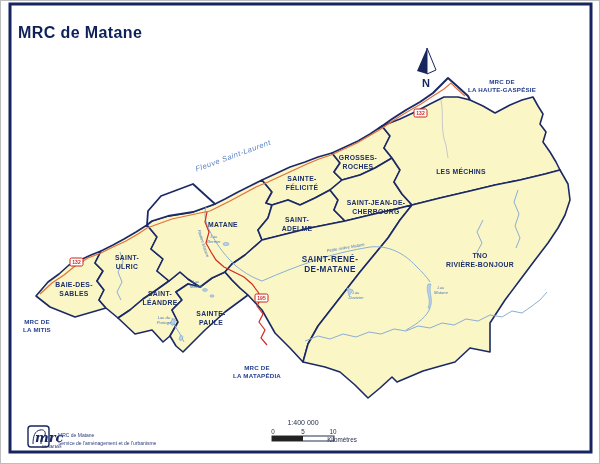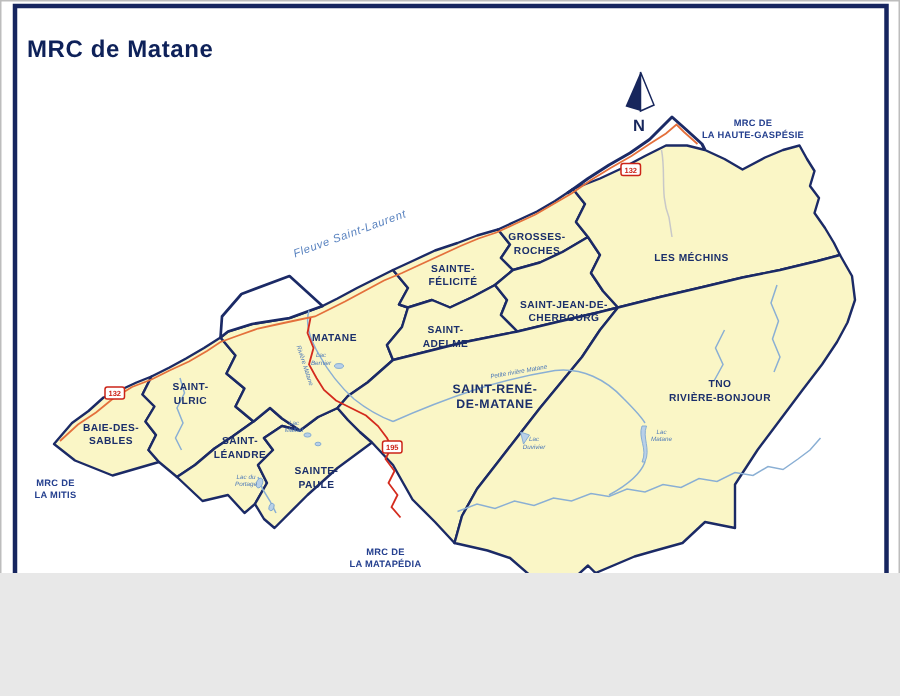--- a/index.html
+++ b/index.html
@@ -1,17 +1,17 @@
 <!DOCTYPE html>
 <html><head>
 <meta charset="utf-8">
 <style>
   html,body{margin:0;padding:0;background:#e8e8e8;}
   .page{
-    position:relative;width:600px;height:382px;background:#3b82f6;
+    position:relative;width:600px;height:464px;background:#3b82f6;
     font-family:"Liberation Sans", sans-serif;overflow:hidden;
   }
   svg{display:block;}
   text{user-select:none;}
   .muni-label{fill:#1b2f6b;font-weight:bold;font-size:6.8px;letter-spacing:.3px;text-anchor:middle;}
   .muni-label-big{fill:#1b2f6b;font-weight:bold;font-size:8.2px;letter-spacing:.4px;text-anchor:middle;}
   .ext-label{fill:#25408f;font-weight:bold;font-size:6.2px;letter-spacing:.2px;text-anchor:middle;}
   .water-label{fill:#4d79b8;font-style:italic;font-size:4.2px;text-anchor:middle;}
   .fleuve-label{fill:#5b84c0;font-style:italic;font-size:7.5px;letter-spacing:.5px;text-anchor:middle;}
   .shield-text{fill:#cc2418;font-weight:bold;font-size:5px;text-anchor:middle;}

